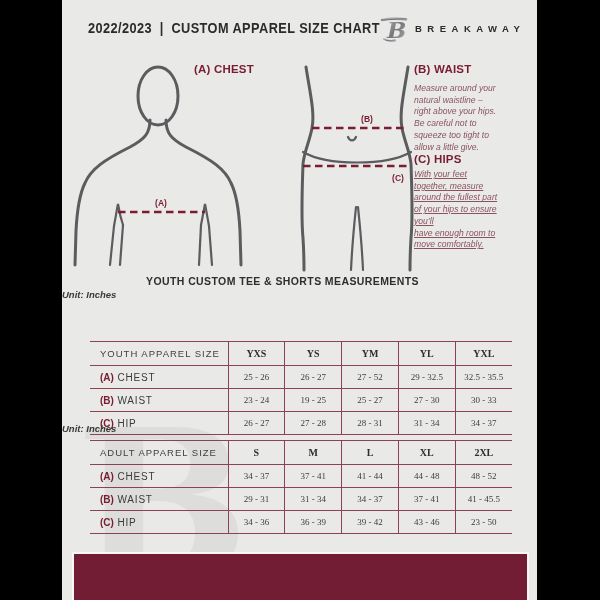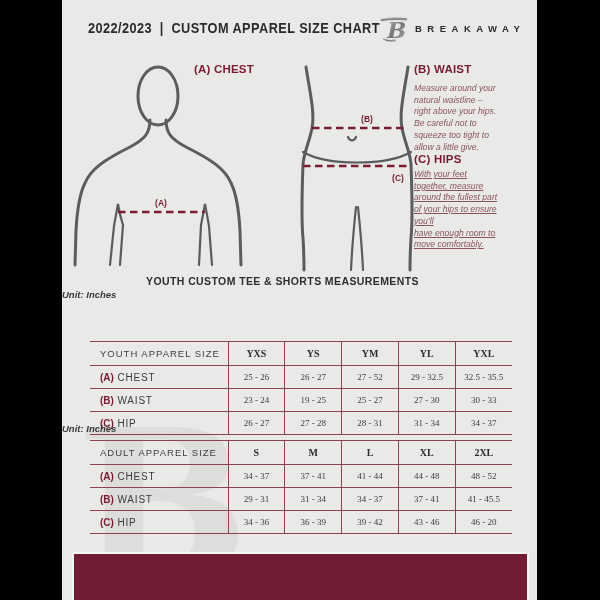--- a/index.html
+++ b/index.html
@@ -215,20 +215,20 @@
         <td class="val">34 - 37</td>
         <td class="val">37 - 41</td>
         <td class="val">41 - 45.5</td>
       </tr>
       <tr>
         <td class="lbl"><span class="pfx">(C)</span> <span>HIP</span></td>
         <td class="val">34 - 36</td>
         <td class="val">36 - 39</td>
         <td class="val">39 - 42</td>
         <td class="val">43 - 46</td>
-        <td class="val">46 - 20</td>
+        <td class="val">23 - 50</td>
       </tr>
     </tbody>
       </table>
 
     <div class="footer-bar"></div>
   </div>
 </div>
 
 </body></html>

